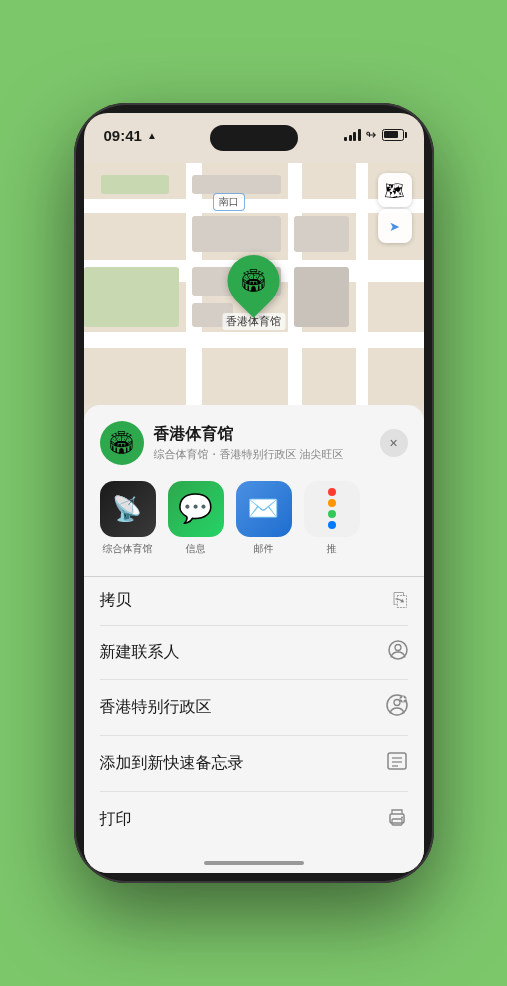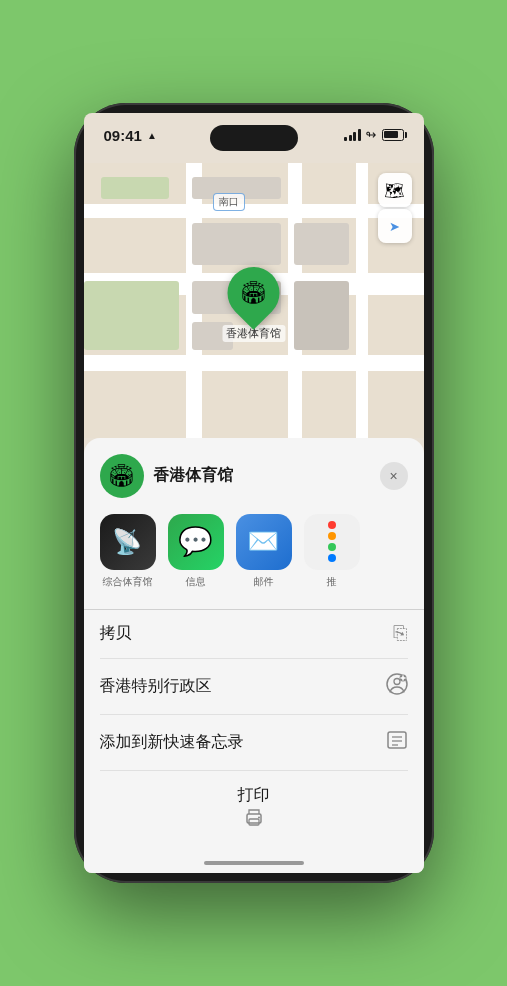--- a/index.html
+++ b/index.html
@@ -19,21 +19,21 @@
       border-radius: 52px;
       padding: 10px;
       position: relative;
       box-shadow: 0 30px 80px rgba(0,0,0,0.5), inset 0 0 0 2px #3a3a3a;
     }
 
     .phone-screen {
       width: 100%;
       height: 100%;
       background: #e8e0d4;
-      border-radius: 8px;
+      border-radius: 24px;
       overflow: hidden;
       position: relative;
       display: flex;
       flex-direction: column;
     }
 
     
     .dynamic-island {
       position: absolute;
       top: 12px;
@@ -473,20 +473,21 @@
         <div class="pin-label">香港体育馆</div>
       </div>
     </div>
 
     <div class="bottom-sheet">
 
       <div class="location-header">
         <div class="location-icon-circle">🏟</div>
         <div class="location-info">
           <div class="location-name">香港体育馆</div>
+          <div class="location-subtitle">综合体育馆・香港特别行政区 油尖旺区</div>
         </div>
         <div class="close-btn">×</div>
       </div>
 
       <div class="share-row">
 
         <div class="share-item">
           <div class="share-icon-box airdrop">
             <span style="font-size:24px; color:white;">📡</span>
           </div>
@@ -521,20 +522,30 @@
         </div>
       </div>
 
       <div class="divider"></div>
 
       <div class="action-row">
         <span class="action-label">拷贝</span>
         <span class="action-icon" style="font-size:18px;">⎘</span>
       </div>
 
+      <div class="action-row">
+        <span class="action-label">新建联系人</span>
+        <span class="action-icon" style="font-size:18px;">
+          <svg width="20" height="20" viewBox="0 0 20 20" fill="none" xmlns="http://www.w3.org/2000/svg">
+            <circle cx="10" cy="10" r="9" stroke="#888" stroke-width="1.5"></circle>
+            <circle cx="10" cy="7.5" r="3" stroke="#888" stroke-width="1.3"></circle>
+            <path d="M3 17c1-3 4-5 7-5s6 2 7 5" stroke="#888" stroke-width="1.3" stroke-linecap="round"></path>
+          </svg>
+        </span>
+      </div>
 
       <div class="action-row">
         <span class="action-label">香港特别行政区</span>
         <span class="action-icon">
           <svg width="22" height="22" viewBox="0 0 22 22" fill="none" xmlns="http://www.w3.org/2000/svg">
             <circle cx="11" cy="11" r="10" stroke="#888" stroke-width="1.5"></circle>
             <circle cx="11" cy="8.5" r="3" stroke="#888" stroke-width="1.3"></circle>
             <path d="M4 19c1-3 4-5 7-5s6 2 7 5" stroke="#888" stroke-width="1.3" stroke-linecap="round"></path>
             <circle cx="17" cy="5" r="3.5" fill="#888"></circle>
             <line x1="17" y1="3" x2="17" y2="7" stroke="white" stroke-width="1.5" stroke-linecap="round"></line>
@@ -548,21 +559,21 @@
         <span class="action-icon">
           <svg width="22" height="22" viewBox="0 0 22 22" fill="none" xmlns="http://www.w3.org/2000/svg">
             <rect x="2" y="3" width="18" height="16" rx="2" stroke="#888" stroke-width="1.5"></rect>
             <line x1="6" y1="8" x2="16" y2="8" stroke="#888" stroke-width="1.3"></line>
             <line x1="6" y1="12" x2="16" y2="12" stroke="#888" stroke-width="1.3"></line>
             <line x1="6" y1="16" x2="12" y2="16" stroke="#888" stroke-width="1.3"></line>
           </svg>
         </span>
       </div>
 
-      <div class="action-row" style="border-bottom:none; padding-bottom:4px;flex-direction:column;">
+      <div class="action-row" style="border-bottom:none; padding-bottom:4px;">
         <span class="action-label">打印</span>
         <span class="action-icon">
           <svg width="22" height="22" viewBox="0 0 22 22" fill="none" xmlns="http://www.w3.org/2000/svg">
             <rect x="4" y="8" width="14" height="9" rx="1.5" stroke="#888" stroke-width="1.5"></rect>
             <rect x="6" y="13" width="10" height="6" rx="1" stroke="#888" stroke-width="1.3"></rect>
             <path d="M6 8V4h10v4" stroke="#888" stroke-width="1.3"></path>
             <circle cx="16" cy="11.5" r="1" fill="#888"></circle>
           </svg>
         </span>
       </div>

